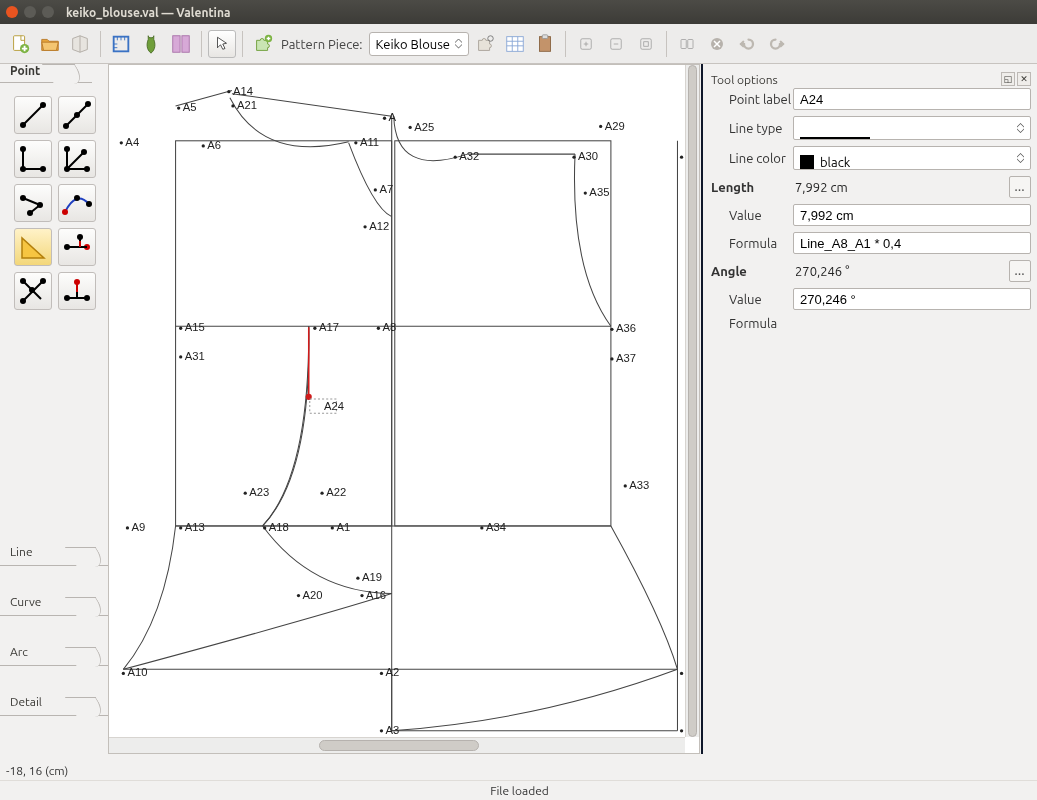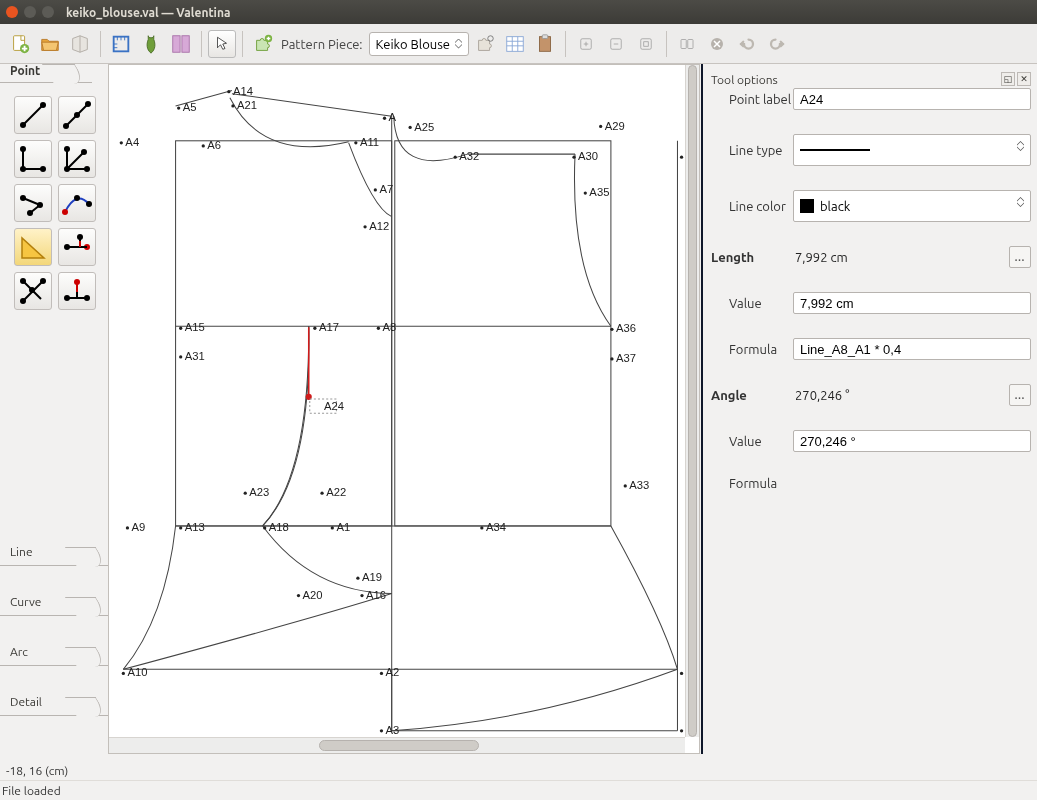--- a/index.html
+++ b/index.html
@@ -42,33 +42,33 @@
   .hthumb{ position:absolute; top:2px; bottom:2px; left:210px; width:160px; background:#cfccc7; border:1px solid #b6b2ae; border-radius:6px;}
   .plabel{ font:11px sans-serif; fill:#222; }
   .pdot{ fill:#222; }
   .sel-rect{ stroke:#999; stroke-dasharray:2 2; fill:none; }
   
   .right { position:absolute; right:0; top:64px; width:336px; bottom:46px; background:#f2f1f0; border-left:2px solid #0f172a; padding:6px 6px 0 8px; overflow:hidden; }
   .right .panel-title { font-size:12px; color:#3a3935; display:flex; align-items:center; justify-content:space-between; height:18px;}
   .panel-ctrls{ display:flex; gap:0;}
   .pc { width:14px;height:14px; border:1px solid #bdb9b5; background:#efedea; font-size:9px; display:flex; align-items:center; justify-content:center; margin-left:2px;}
   .right .section-title { font-weight:bold; font-size:13px; margin:4px 0 6px; }
-  .form-row{ display:flex; align-items:center; margin-bottom:24px; }
+  .form-row{ display:flex; align-items:center; margin-bottom:6px; }
   .form-row .lbl{ width:82px; text-align:left; padding-left:18px; font-size:13px; color:#333;}
   .form-row .lbl.top{ padding-left:0; font-weight:bold; width:82px;}
   .form-row input[type=text]{ flex:1; height:22px; border:1px solid #b7b3af; border-radius:2px; background:#fff; padding:0 6px; font-size:13px;}
   .form-row .dots{ width:22px;height:22px; border:1px solid #b7b3af; border-radius:2px; background:#f6f5f3; margin-left:6px; display:flex; align-items:center; justify-content:center; font-weight:bold; letter-spacing:1px; font-size:10px; color:#555;}
   .form-row .val-ro{ flex:1; font-size:13px; color:#222; padding-left:2px;}
-  .combo{ flex:1; height:32px; border:1px solid #b7b3af; border-radius:2px; background:#fff; display:flex; align-items:center; padding:0 6px; position:relative;}
+  .combo{ flex:1; height:24px; border:1px solid #b7b3af; border-radius:2px; background:#fff; display:flex; align-items:flex-end; padding:0 6px; position:relative;}
   .combo::after{ content:""; position:absolute; right:6px; top:6px; width:7px;height:10px; background:#555; clip-path:polygon(0 35%,50% 0,100% 35%,100% 45%,50% 10%,0 45%, 0 55%,50% 90%,100% 55%,100% 65%,50% 100%,0 65%);}
   .line-sample{ width:70px; height:2px; background:#000; }
   .color-sw{ width:14px;height:14px; background:#000; margin-right:6px;}
   
   .status1{ position:absolute; left:0; right:0; bottom:20px; height:20px; padding-left:6px; font-size:12px; color:#333; background:#f2f1f0; display:flex; align-items:center;}
-  .status2{ position:absolute; left:0; right:0; bottom:0; height:20px; padding-left:2px; font-size:12px; color:#333; background:#f2f1f0; display:flex; align-items:center; border-top:1px solid #e0ddd9;}
+  .status2{ position:absolute; left:0; right:0; bottom:0; height:20px; padding-left:2px; font-size:12px; color:#333; background:#f2f1f0; display:flex; align-items:center; border-top:1px solid #e0ddd9;justify-content:center;}
   svg.icon{ width:18px;height:18px; }
   svg.icon24{ width:22px;height:22px;}
   svg.ticon{ width:30px;height:30px;}
 </style>
 </head>
 <body>
 
 <div class="titlebar">
   <div class="tb-circ tb-close"></div>
   <div class="tb-circ tb-min"></div>

